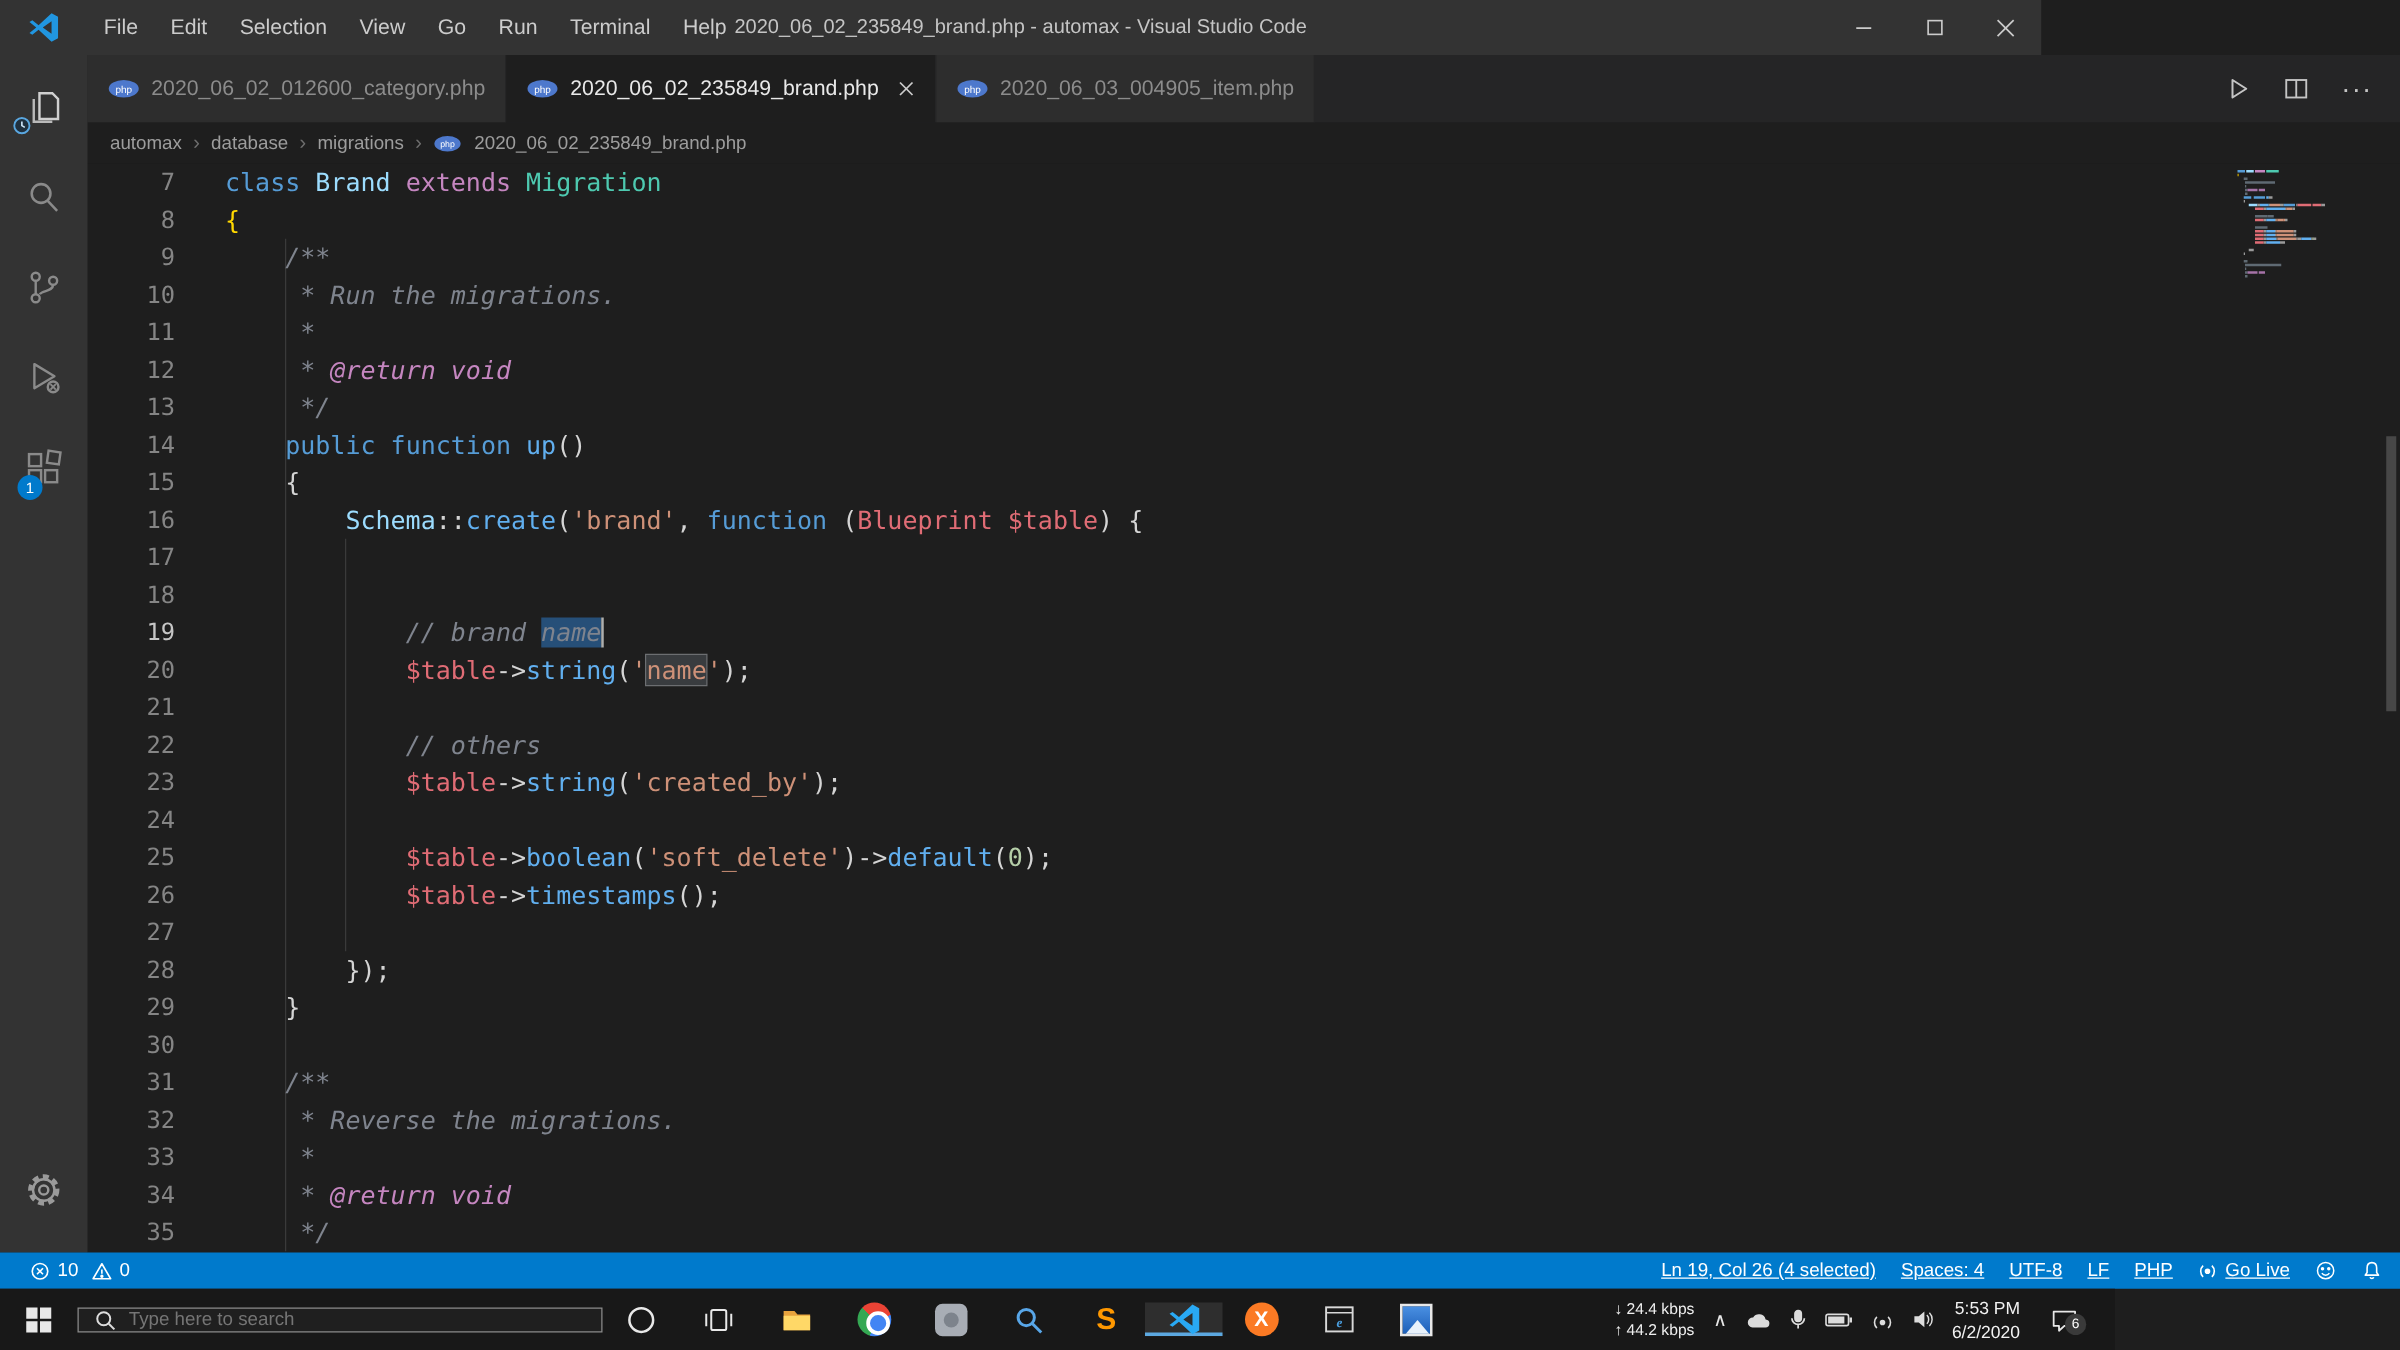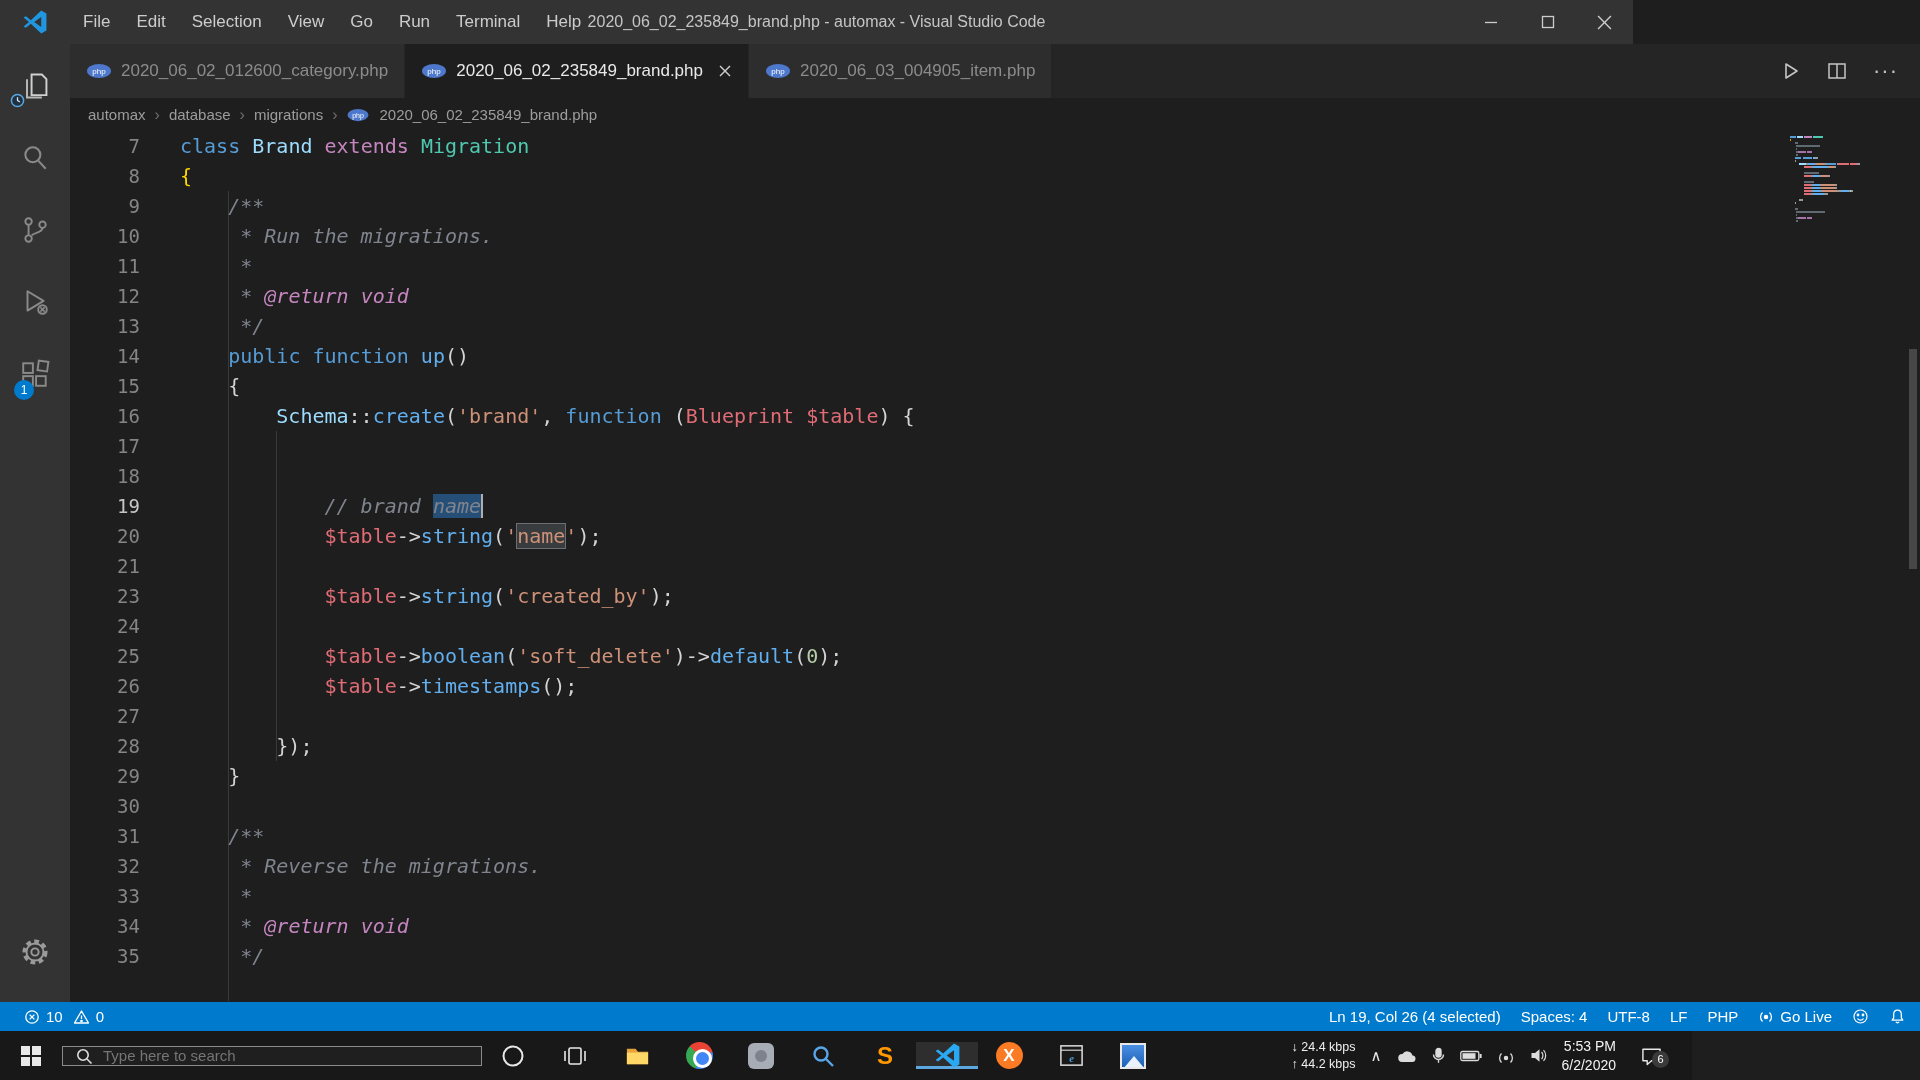--- a/index.html
+++ b/index.html
@@ -68,21 +68,21 @@
 
   .minimap { position:absolute; top:5px; right:18px; width:112px; z-index:2; }
   .mm-line { display:flex; height:2px; margin-bottom:1px; }
   .mm-line span { display:block; height:2px; flex-shrink:0; }
   .sb-thumb { position:absolute; right:3px; top:218px; width:8px; height:220px; background:rgba(150,150,150,.35); }
 
   
   .statusbar { position:absolute; left:0; top:1002px; width:1920px; height:29px; background:#007acc; color:#ffffff;
                font-size:15px; display:flex; align-items:center; z-index:30; }
   .sb-left { display:flex; align-items:center; gap:6px; padding-left:14px; }
-  .sb-right { margin-left:auto; display:flex; align-items:center; }
+  .sb-right { margin-left:auto; display:flex; align-items:center;text-decoration:underline; }
   .sb-item { padding:0 10px; display:flex; align-items:center; gap:6px; white-space:nowrap; }
 
   
   .taskbar { position:absolute; left:0; top:1031px; width:1692px; height:49px; background:#181818;
              display:flex; align-items:center; z-index:40; }
   .start-btn { width:62px; display:flex; align-items:center; justify-content:center; }
   .win-grid { display:grid; grid-template-columns:9px 9px; grid-template-rows:9px 9px; gap:2px; }
   .win-grid div { background:#e8e8e8; }
   .tb-search { width:420px; background:#1f1f1f; border:1px solid #8a8a8a; display:flex; align-items:center;
                gap:10px; padding-left:12px; }
@@ -327,20 +327,24 @@
       </div>
       <div class="line">
         <div class="ln">20</div>
         <div class="codetxt"><span class="c-pln">            </span><span class="c-var">$table</span><span class="c-pln">-&gt;</span><span class="c-fn">string</span><span class="c-pln">(</span><span class="c-str">'</span><span class="c-str m-hl">name</span><span class="c-str">'</span><span class="c-pln">);</span></div>
       </div>
       <div class="line">
         <div class="ln">21</div>
         <div class="codetxt"></div>
       </div>
       <div class="line">
+        <div class="ln">22</div>
+        <div class="codetxt"><span class="c-pln">            </span><span class="c-cmt">// others</span></div>
+      </div>
+      <div class="line">
         <div class="ln">23</div>
         <div class="codetxt"><span class="c-pln">            </span><span class="c-var">$table</span><span class="c-pln">-&gt;</span><span class="c-fn">string</span><span class="c-pln">(</span><span class="c-str">'created_by'</span><span class="c-pln">);</span></div>
       </div>
       <div class="line">
         <div class="ln">24</div>
       </div>
       <div class="line">
         <div class="ln">25</div>
         <div class="codetxt"><span class="c-pln">            </span><span class="c-var">$table</span><span class="c-pln">-&gt;</span><span class="c-fn">boolean</span><span class="c-pln">(</span><span class="c-str">'soft_delete'</span><span class="c-pln">)</span><span class="c-pln">-&gt;</span><span class="c-fn">default</span><span class="c-pln">(</span><span class="c-num">0</span><span class="c-pln">);</span></div>
       </div>

